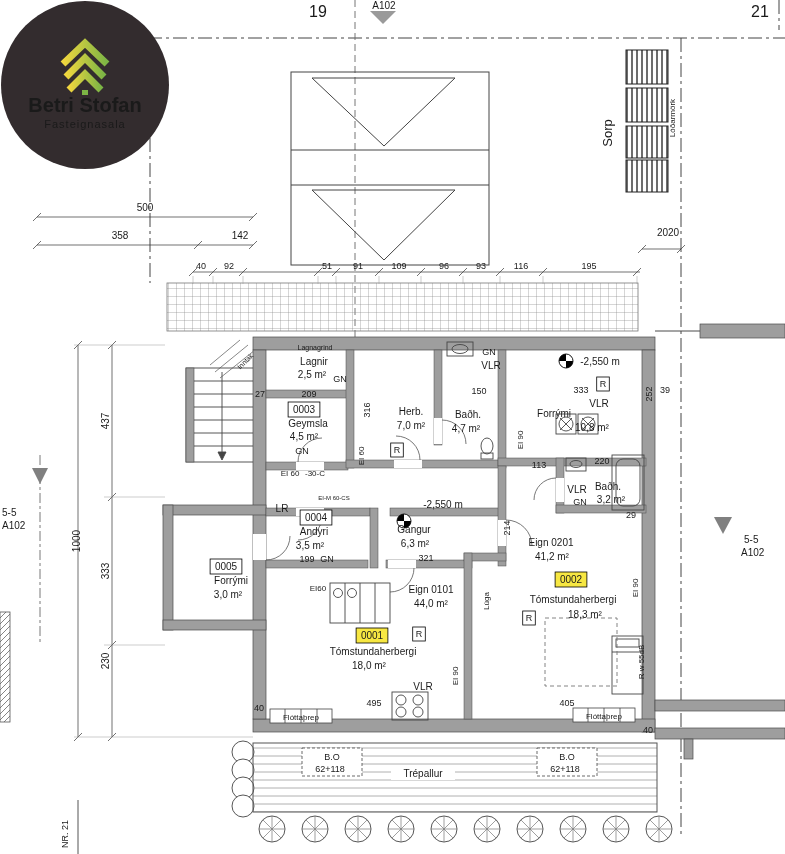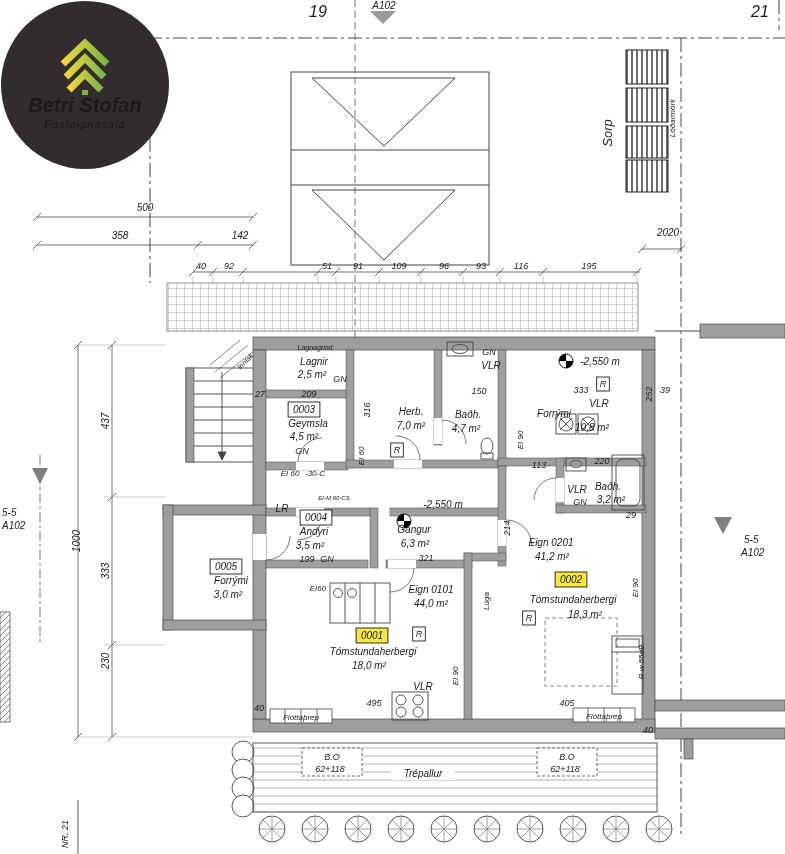--- a/index.html
+++ b/index.html
@@ -1,17 +1,17 @@
 <!DOCTYPE html>
 <html><head>
 <meta charset="utf-8">
 <style>
   html,body{margin:0;padding:0;background:#ffffff;}
   #page{position:relative;width:785px;height:854px;overflow:hidden;background:#fff;
-        font-family:"Liberation Sans", sans-serif;font-style:italic;}
+        font-family:"Liberation Sans", sans-serif;}
   svg{display:block;}
   text{font-family:"Liberation Sans", sans-serif;fill:#1a1a1a;}
 </style>
 </head>
 <body>
 
 <div id="page">
 <svg id="plan" width="785" height="854" viewBox="0 0 785 854">
   <defs>
     <pattern id="grid8" width="8" height="8" patternUnits="userSpaceOnUse">

